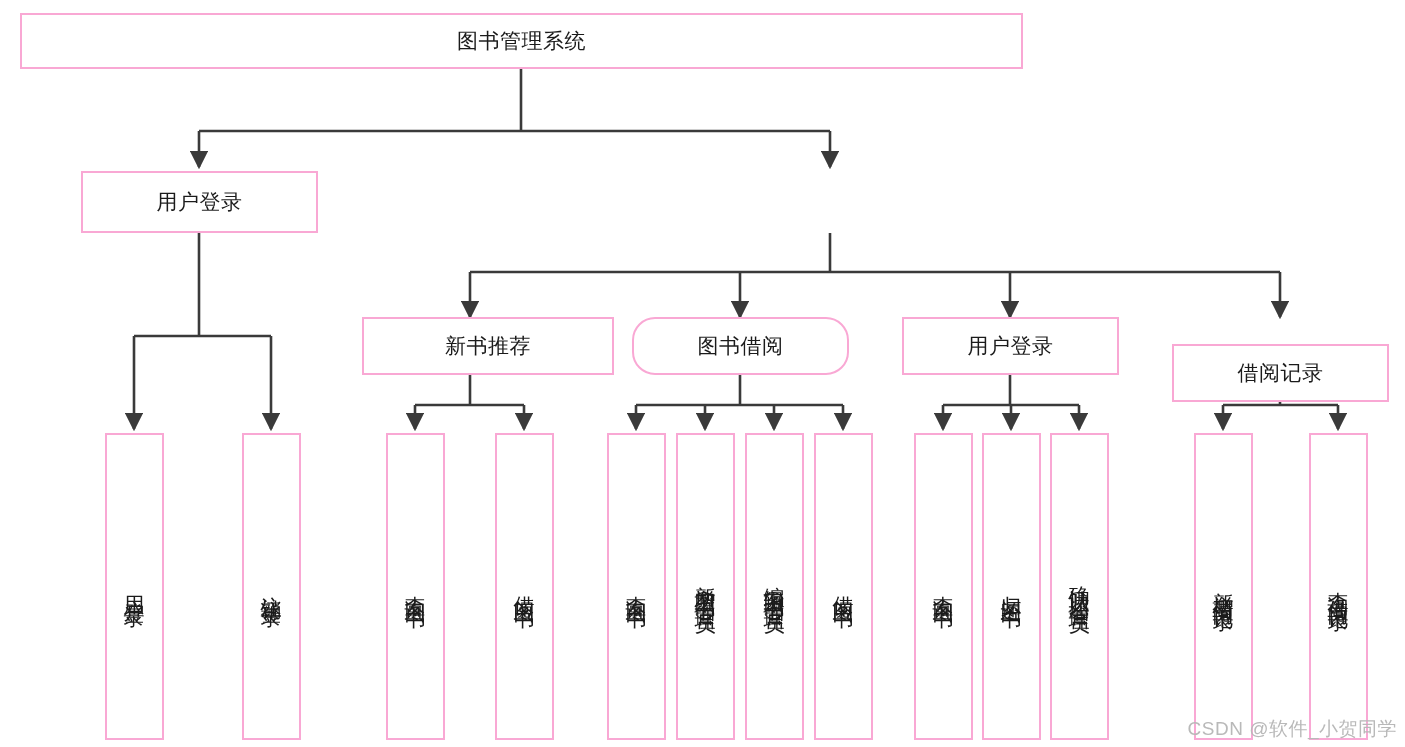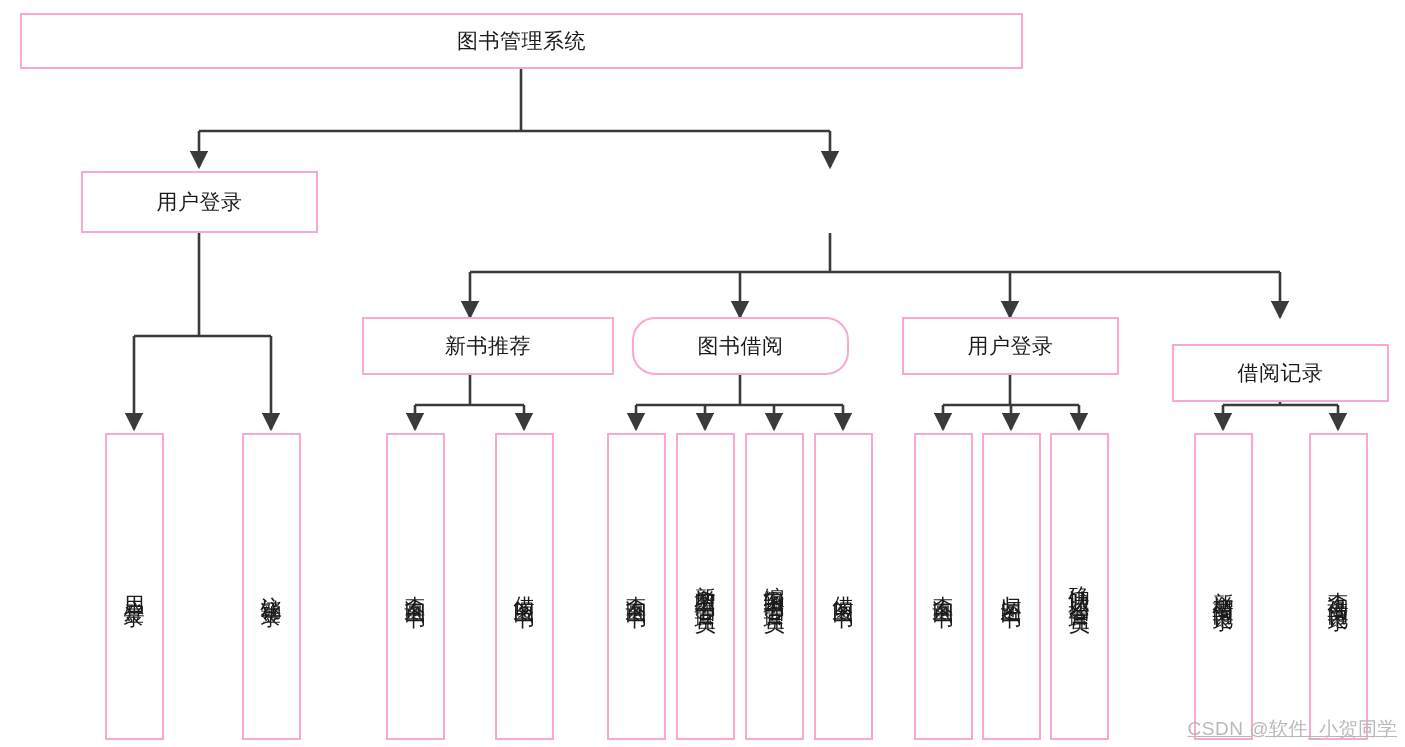--- a/index.html
+++ b/index.html
@@ -54,21 +54,20 @@
     display: block;
   }
   #watermark {
     position: absolute;
     right: 8px;
     bottom: 5px;
     font-size: 19px;
     color: #b9b9b9;
     white-space: nowrap;
     letter-spacing: 0.5px;
-    text-decoration: underline;
   }
 </style>
 </head>
 <body>
 
 <div id="canvas">
 
   <svg id="edges" viewBox="0 0 1405 747" xmlns="http://www.w3.org/2000/svg">
     <defs>
       <marker id="arrow" viewBox="0 0 12 12" refX="10.5" refY="6" markerWidth="7" markerHeight="7" orient="auto-start-reverse">

